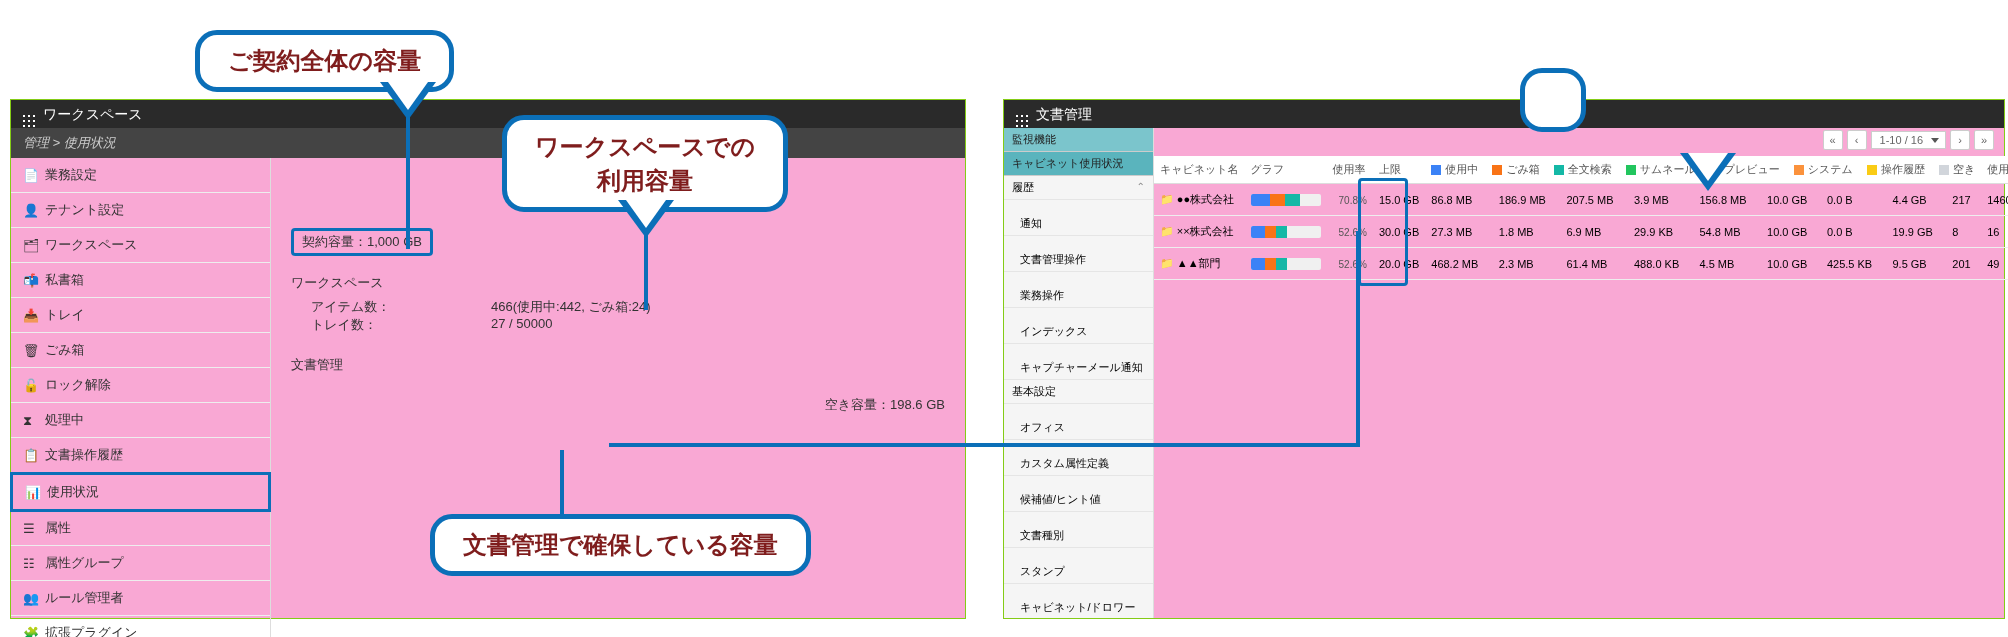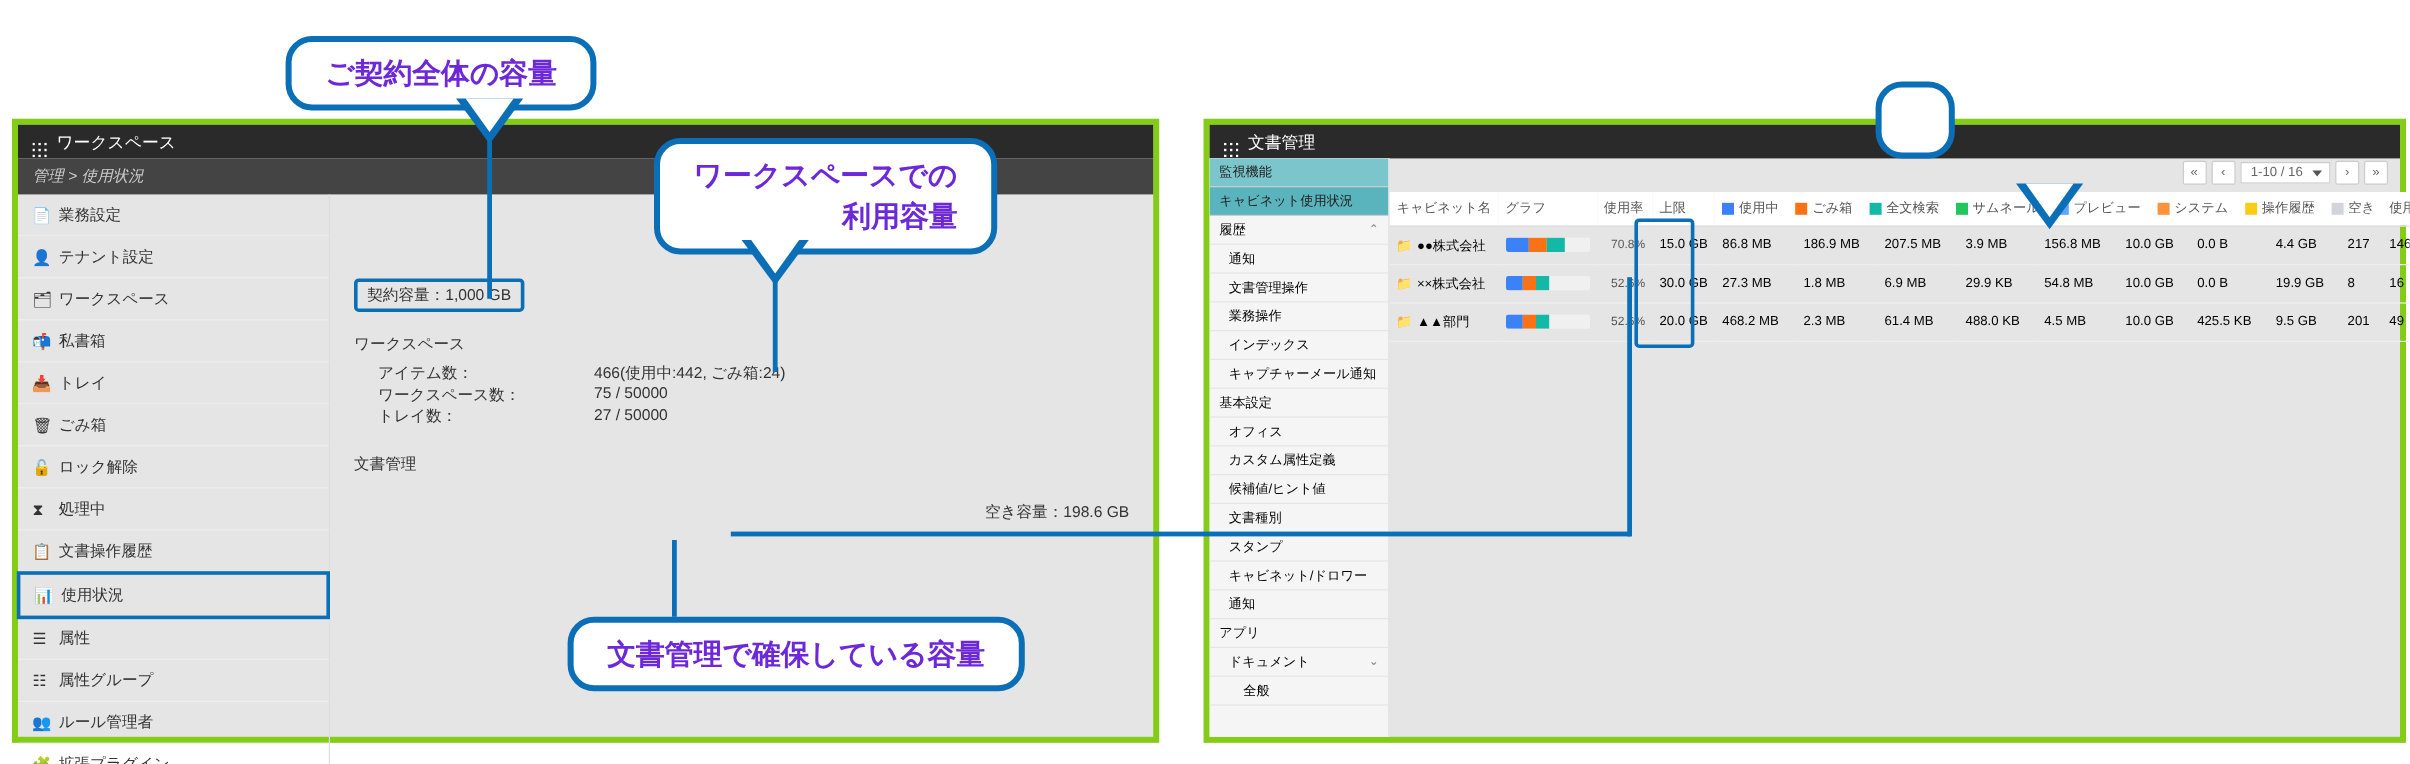--- a/index.html
+++ b/index.html
@@ -1,18 +1,18 @@
 <!DOCTYPE html>
 <html><head>
 <meta charset="utf-8">
 <style>
 * { margin: 0; padding: 0; box-sizing: border-box; font-family: sans-serif; }
 body { width: 2008px; height: 637px; background: #fff; position: relative; font-size: 12px; }
 
-.panel { position: absolute; border: 5px solid #84cc16; background: #e5e5e5; }
+.panel { position: absolute; border: 1px solid #84cc16; background: #f9a8d4; }
 .left-panel { left: 10px; top: 99px; width: 956px; height: 520px; }
 .right-panel { left: 1003px; top: 99px; width: 1002px; height: 520px; }
 
 .titlebar { background: #2a2a2a; color: #fff; height: 28px; line-height: 28px; padding-left: 12px; font-size: 14px; display: flex; align-items: center; gap: 8px; }
 .grid-icon { display: inline-block; width: 12px; height: 12px; }
 .grid-icon svg { width: 12px; height: 12px; }
 
 .breadcrumb { background: #444; color: #ccc; padding: 6px 12px; font-size: 13px; font-style: italic; }
 
 
@@ -27,21 +27,21 @@
 .kv-key { width: 200px; padding-left: 20px; }
 .kv-val { }
 
 .outlined { border: 3px solid #0b6fb8; border-radius: 4px; padding: 2px 8px; display: inline-block; }
 
 
 .rp-sidebar { position: absolute; left: 0; top: 28px; width: 150px; background: #f5f5f5; border-right: 1px solid #ddd; bottom: 0; overflow: hidden; }
 .rp-head { background: #7bc5cc; color: #222; padding: 4px 8px; font-size: 11px; border-bottom: 1px solid #ccc; }
 .rp-sub { padding: 4px 8px; font-size: 11px; border-bottom: 1px solid #e5e5e5; cursor: pointer; position: relative; }
 .rp-sub .chev { position: absolute; right: 8px; top: 5px; color: #888; font-size: 10px; }
-.rp-sub.thin { padding-left: 16px; }
+.rp-sub.thin { padding-left: 16px; margin-top: 12px; }
 
 .rp-main { position: absolute; left: 150px; top: 28px; right: 0; padding: 0; }
 
 .pager { position: absolute; right: 10px; top: 2px; display: flex; align-items: center; gap: 4px; font-size: 11px; color: #666; }
 .pager .pgbtn { width: 20px; height: 20px; border: 1px solid #ccc; display: flex; align-items: center; justify-content: center; background: #fff; cursor: pointer; border-radius: 2px; }
 .pager .pgsel { border: 1px solid #ccc; padding: 2px 22px 2px 8px; background: #fff; cursor: pointer; position: relative; }
 .pager .pgsel::after { content: ""; position: absolute; right: 6px; top: 6px; border-left: 4px solid transparent; border-right: 4px solid transparent; border-top: 5px solid #555; }
 
 .tbl { width: 100%; border-collapse: collapse; margin-top: 28px; font-size: 11px; }
 .tbl th { text-align: left; padding: 6px 6px; color: #555; font-weight: normal; border-bottom: 1px solid #ddd; background: #fff; white-space: nowrap; }
@@ -51,21 +51,21 @@
 .bar .seg { position: absolute; top: 0; bottom: 0; }
 .seg.used { background: #3b82f6; }
 .seg.trash { background: #f97316; }
 .seg.ft { background: #14b8a6; }
 .pct { font-size: 10px; color: #555; display:inline-block; margin-left: 6px; text-align: center; }
 
 .legend { display: inline-flex; gap: 14px; font-size: 11px; align-items: center; }
 .lg { display: inline-flex; align-items: center; gap: 4px; }
 .sw { width: 10px; height: 10px; display: inline-block; }
 
-.callout { position: absolute; background: #fff; border: 5px solid #0b6fb8; border-radius: 22px; padding: 10px 28px; font-weight: bold; font-size: 24px; color: #6d28d9; text-align: right; margin-left: 43px; }
+.callout { position: absolute; background: #fff; border: 5px solid #0b6fb8; border-radius: 22px; padding: 10px 28px; font-weight: bold; font-size: 24px; color: #7f1d1d; text-align: center; }
 .arrow-down { position: absolute; width: 0; height: 0; border-left: 28px solid transparent; border-right: 28px solid transparent; border-top: 38px solid #0b6fb8; }
 .arrow-down::after { content: ""; position: absolute; left: -20px; top: -38px; width: 0; height: 0; border-left: 20px solid transparent; border-right: 20px solid transparent; border-top: 28px solid #fff; }
 
 .connector-h { position: absolute; height: 4px; background: #0b6fb8; }
 .connector-v { position: absolute; width: 4px; background: #0b6fb8; }
 
 .highlight-box { position: absolute; border: 3px solid #0b6fb8; border-radius: 4px; pointer-events: none; }
 </style>
 </head>
 <body>
@@ -150,24 +150,20 @@
       </div>
   </div>
 
   <div class="ls-main">
     <div style="margin-top:50px;"><span class="outlined">契約容量：1,000 GB</span></div>
 
     <div class="section-label">ワークスペース</div>
     <div class="kv-row">
         <div class="kv-key">アイテム数：</div>
         <div class="kv-val">466(使用中:442, ごみ箱:24)</div>
-      </div>
-    <div class="kv-row">
-        <div class="kv-key">ワークスペース数：</div>
-        <div class="kv-val">75 / 50000</div>
       </div>
     <div class="kv-row">
         <div class="kv-key">トレイ数：</div>
         <div class="kv-val">27 / 50000</div>
       </div>
 
     <div class="section-label" style="margin-top:22px;">文書管理</div>
 
     <div style="margin-top:22px;text-align:right;">空き容量：198.6 GB</div>
   </div>

